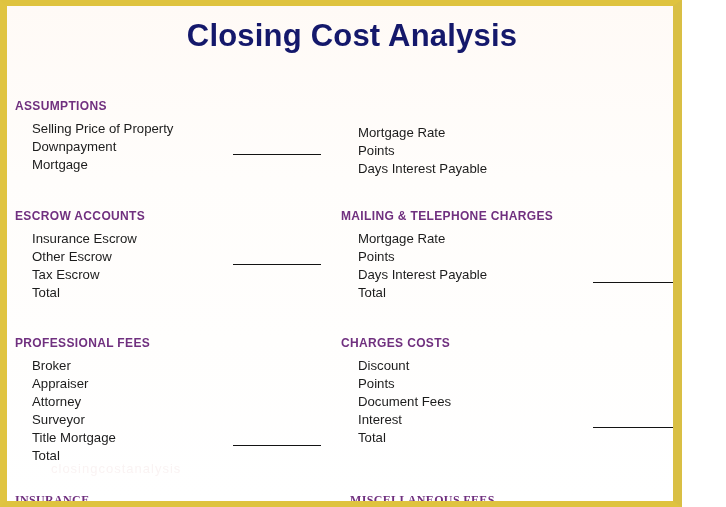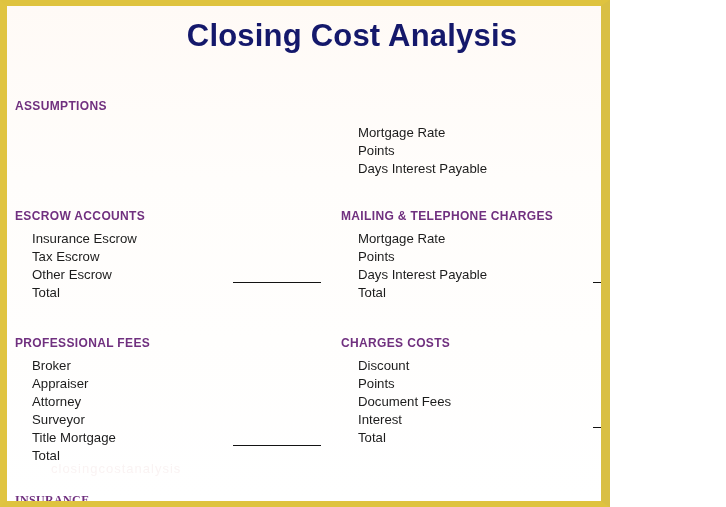--- a/index.html
+++ b/index.html
@@ -9,21 +9,21 @@
   }
   body {
     width: 726px;
     height: 507px;
     overflow: hidden;
     font-family: "Liberation Sans", sans-serif;
   }
 
   .sheet {
     position: relative;
-    width: 610px;
+    width: 682px;
     height: 507px;
     box-sizing: border-box;
     border-top: 6px solid #dfc33f;
     border-left: 7px solid #e0c441;
     border-right: 9px solid #d9bf44;
     border-bottom: 6px solid #dfc33f;
     background: #000000;
     overflow: hidden;
   }
 
@@ -111,20 +111,32 @@
 </head>
 <body>
 
 <div class="sheet">
   <div class="paper">
 
     <div class="page-title">Closing Cost Analysis</div>
 
     <div class="section col-left" style="top:93px;">
       <div class="section-header">ASSUMPTIONS</div>
+      <div class="line-items">
+        <div class="line-item">
+          <span>Selling Price of Property</span>
+        </div>
+        <div class="line-item">
+          <span>Downpayment</span>
+          <span class="rule"></span>
+        </div>
+        <div class="line-item">
+          <span>Mortgage</span>
+        </div>
+      </div>
     </div>
 
     <div class="section col-right" style="top:93px;">
       <div class="line-items" style="margin-top:25px;">
         <div class="line-item">
           <span>Mortgage Rate</span>
         </div>
         <div class="line-item">
           <span>Points</span>
         </div>
@@ -134,25 +146,25 @@
       </div>
     </div>
 
     <div class="section col-left" style="top:203px;">
       <div class="section-header">ESCROW ACCOUNTS</div>
       <div class="line-items">
         <div class="line-item">
           <span>Insurance Escrow</span>
         </div>
         <div class="line-item">
+          <span>Other Escrow</span>
+          <span class="rule"></span>
+        </div>
+        <div class="line-item">
           <span>Tax Escrow</span>
-        </div>
-        <div class="line-item">
-          <span>Other Escrow</span>
-          <span class="rule"></span>
         </div>
         <div class="line-item">
           <span>Total</span>
         </div>
       </div>
     </div>
 
     <div class="section col-right" style="top:203px;">
       <div class="section-header">MAILING &amp; TELEPHONE CHARGES</div>
       <div class="line-items">
@@ -216,16 +228,17 @@
         <div class="line-item">
           <span>Total</span>
         </div>
       </div>
     </div>
 
     <div class="watermark">closingcostanalysis</div>
 
     <div class="clipped-row">
       <div class="section-header h-left">INSURANCE</div>
+      <div class="section-header h-right">MISCELLANEOUS FEES</div>
     </div>
 
   </div>
 </div>
 
 </body></html>

